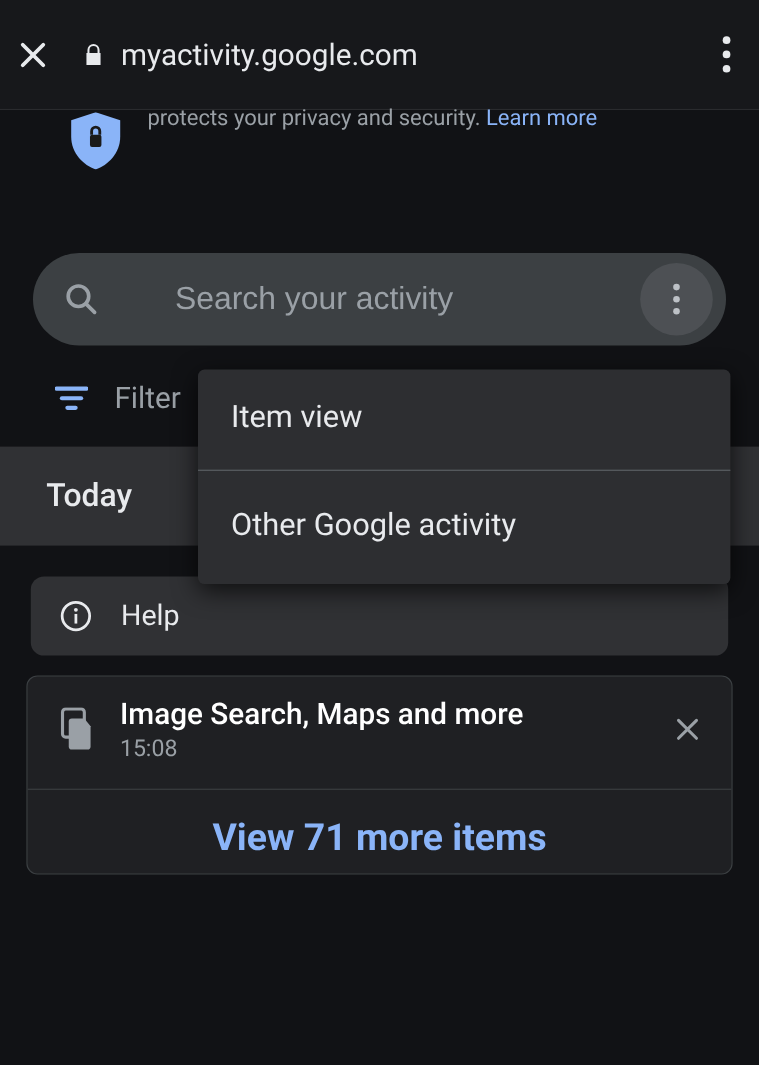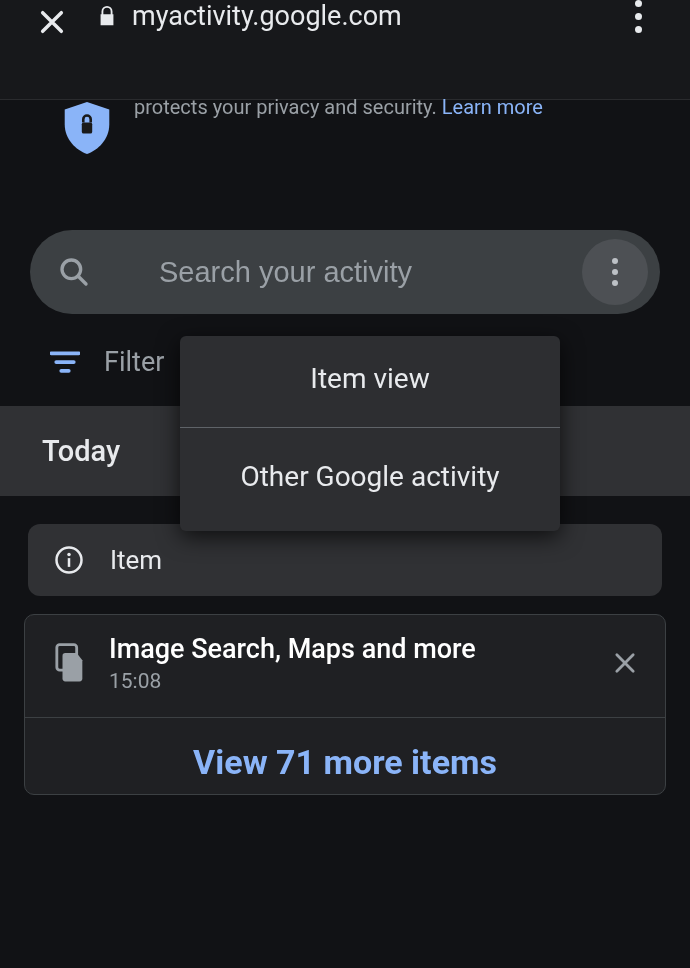--- a/index.html
+++ b/index.html
@@ -9,22 +9,22 @@
     background: #111215;
     font-family: Roboto, Arial, sans-serif;
     color: #e8eaed;
     overflow: hidden;
     position: relative;
   }
   .topbar {
     height: 100px;
     background: #17181b;
     display: flex;
-    align-items: flex-start;
-    padding: 0 30px;
+    align-items: center;
+    padding: 0 8px;
     border-bottom: 1px solid #2a2b2e;
   }
   .topbar .close { width: 44px; height: 44px; display:flex;align-items:center;justify-content:center; margin-right: 22px;}
   .topbar .url-area { display:flex; align-items:center; color:#e8eaed; font-size:27px; }
   .topbar .lock { margin-right: 14px; display:flex;align-items:center;}
   .topbar .spacer { flex:1; }
   .topbar .menu { width:44px; display:flex; flex-direction:column; align-items:center; gap:6px;}
   .topbar .menu span { width:7px; height:7px; border-radius:50%; background:#e8eaed;}
 
   .banner {
@@ -117,27 +117,26 @@
   .card-row .cclose { width:40px; display:flex;justify-content:center;}
   .card-divider { height:1px; background:#3c4043; margin: 18px 0 0 0;}
   .card-footer { text-align:center; padding: 24px 0 12px 0;}
   .card-footer a { color:#8ab4f8; font-size:34px; font-weight:700; text-decoration:none;}
 
   
   .popup {
     position:absolute;
     top: 336px;
     left: 180px;
-    width: 380px;
+    width: 484px;
     background:#2d2e31;
     border-radius:6px;
     box-shadow: 0 6px 22px rgba(0,0,0,0.7);
     z-index: 50;
     padding-bottom:12px;
-    text-align:center;
   }
   .popup .item {
     padding: 26px 30px;
     font-size:28px;
     color:#e8eaed;
     cursor:pointer;
   }
   .popup .divider { height:1px; background:#5f6368; margin: 6px 0;}
   .highlight {
     border: 5px solid #ff0000;
@@ -214,21 +213,21 @@
 <div class="section-header">Today</div>
 
 <div class="info-chip">
   <span class="iicon">
     <svg width="30" height="30" viewBox="0 0 24 24">
         <circle cx="12" cy="12" r="10" stroke="#e8eaed" stroke-width="2" fill="none"></circle>
         <circle cx="12" cy="7.5" r="1.4" fill="#e8eaed"></circle>
         <rect x="11" y="10.5" width="2" height="7" fill="#e8eaed"></rect>
       </svg>
   </span>
-  <span>Item</span>
+  <span>Help</span>
 </div>
 
 <div class="card">
   <div class="card-row">
     <div class="cicon">
       <svg width="34" height="40" viewBox="0 0 24 28">
         <rect x="2" y="1" width="14" height="18" rx="2" stroke="#9aa0a6" stroke-width="2" fill="none"></rect>
         <path fill="#9aa0a6" d="M8 7 h8 l4 5 v13 a2 2 0 0 1 -2 2 h-10 a2 2 0 0 1 -2 -2 V9 a2 2 0 0 1 2 -2 z"></path>
       </svg>
     </div>

